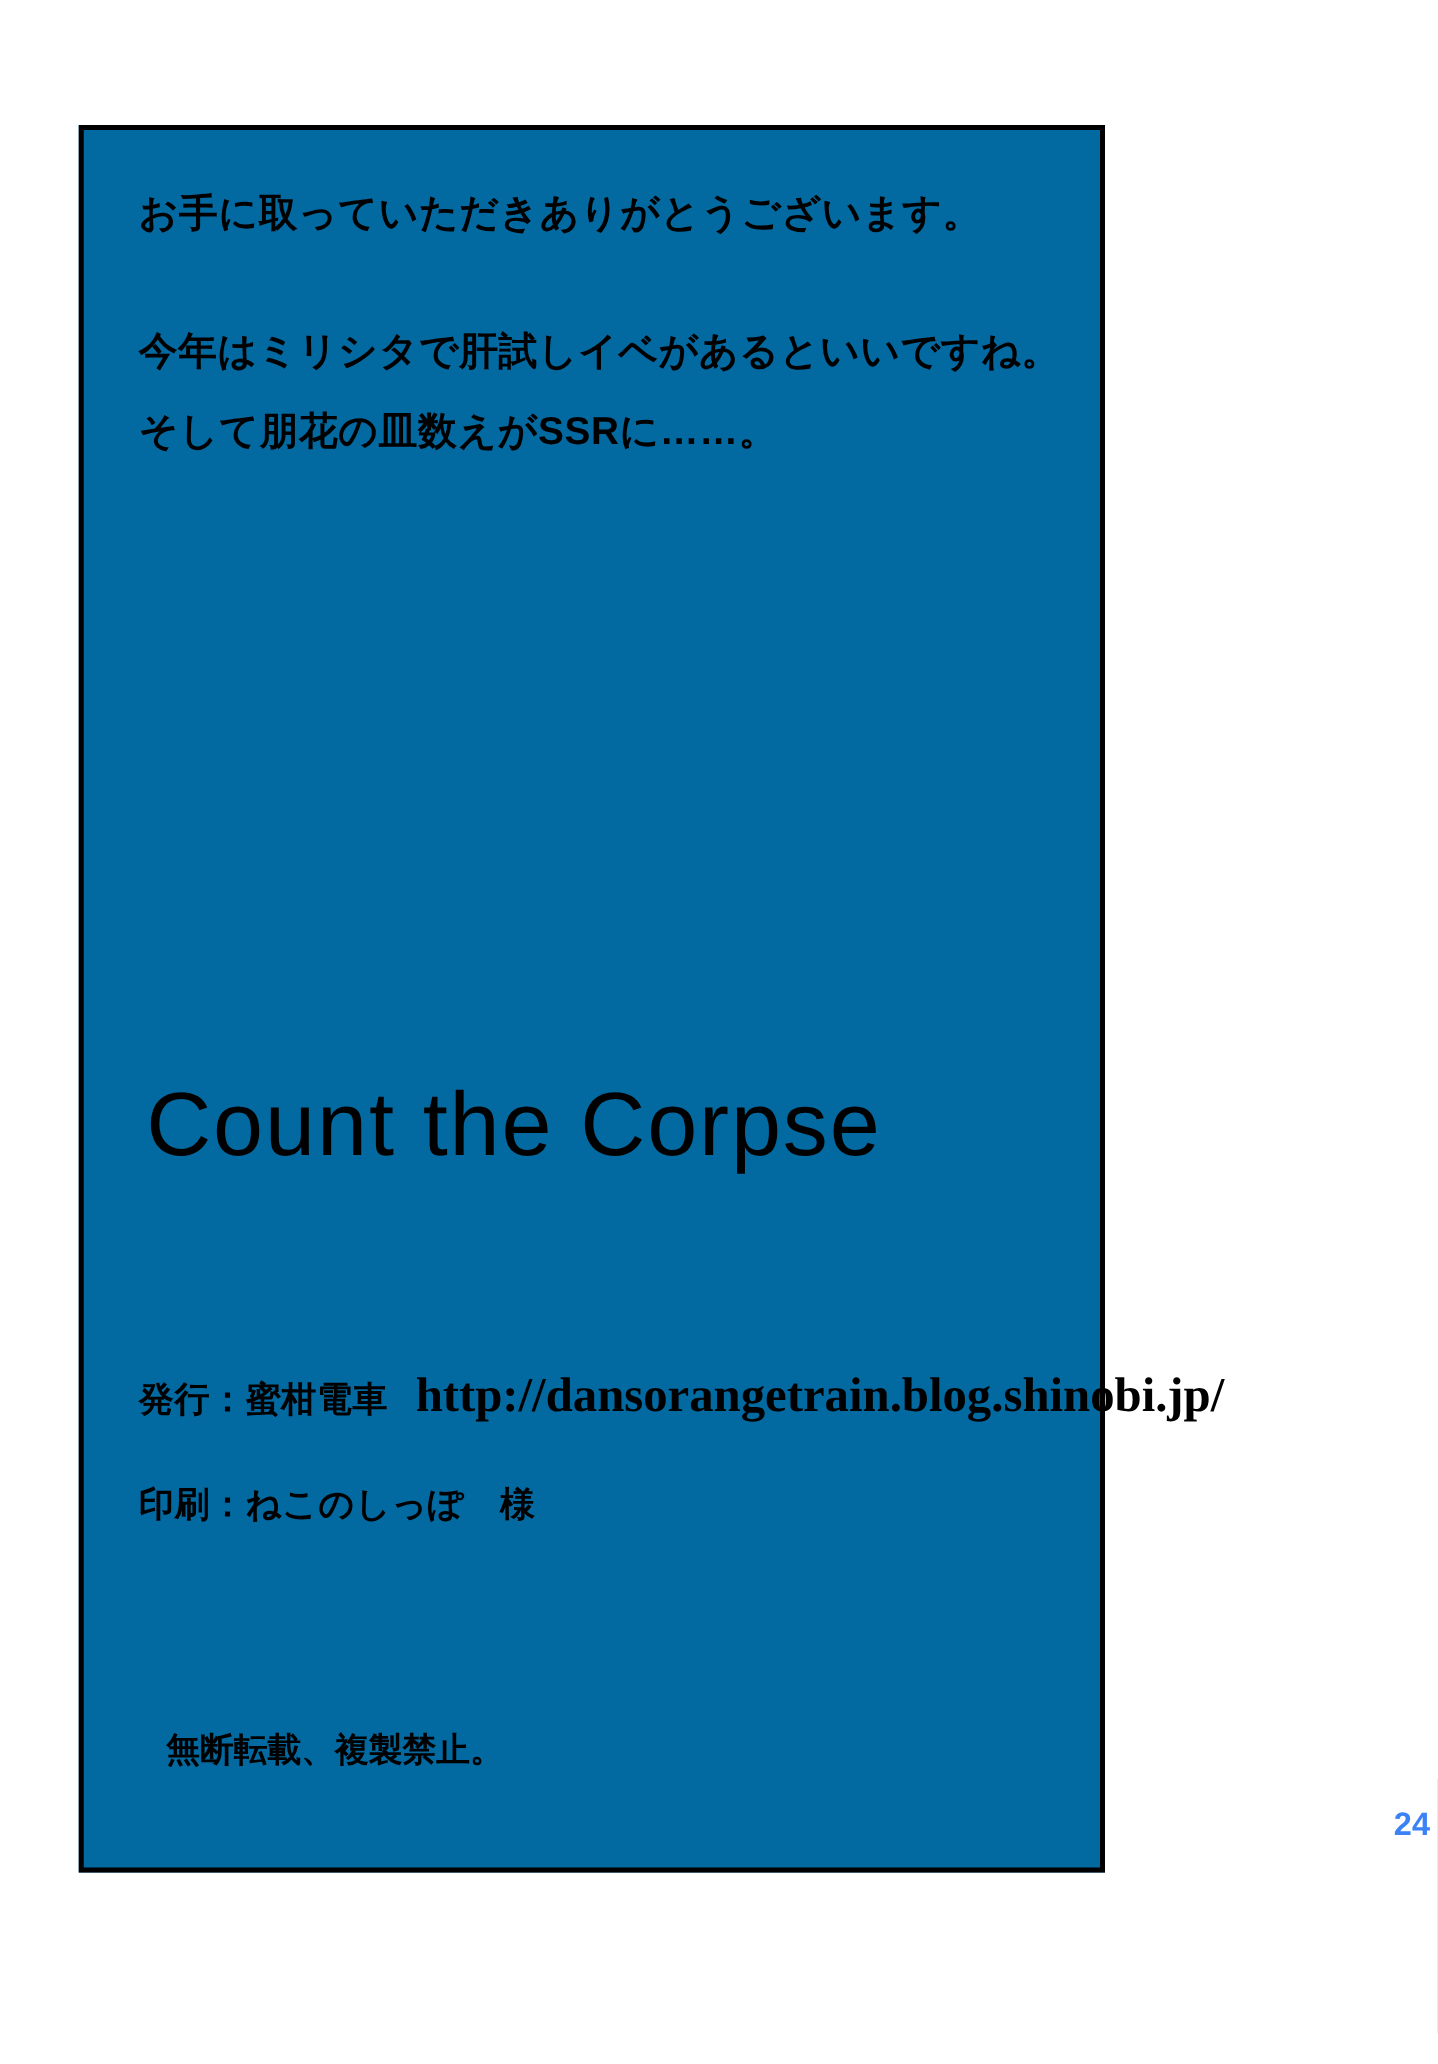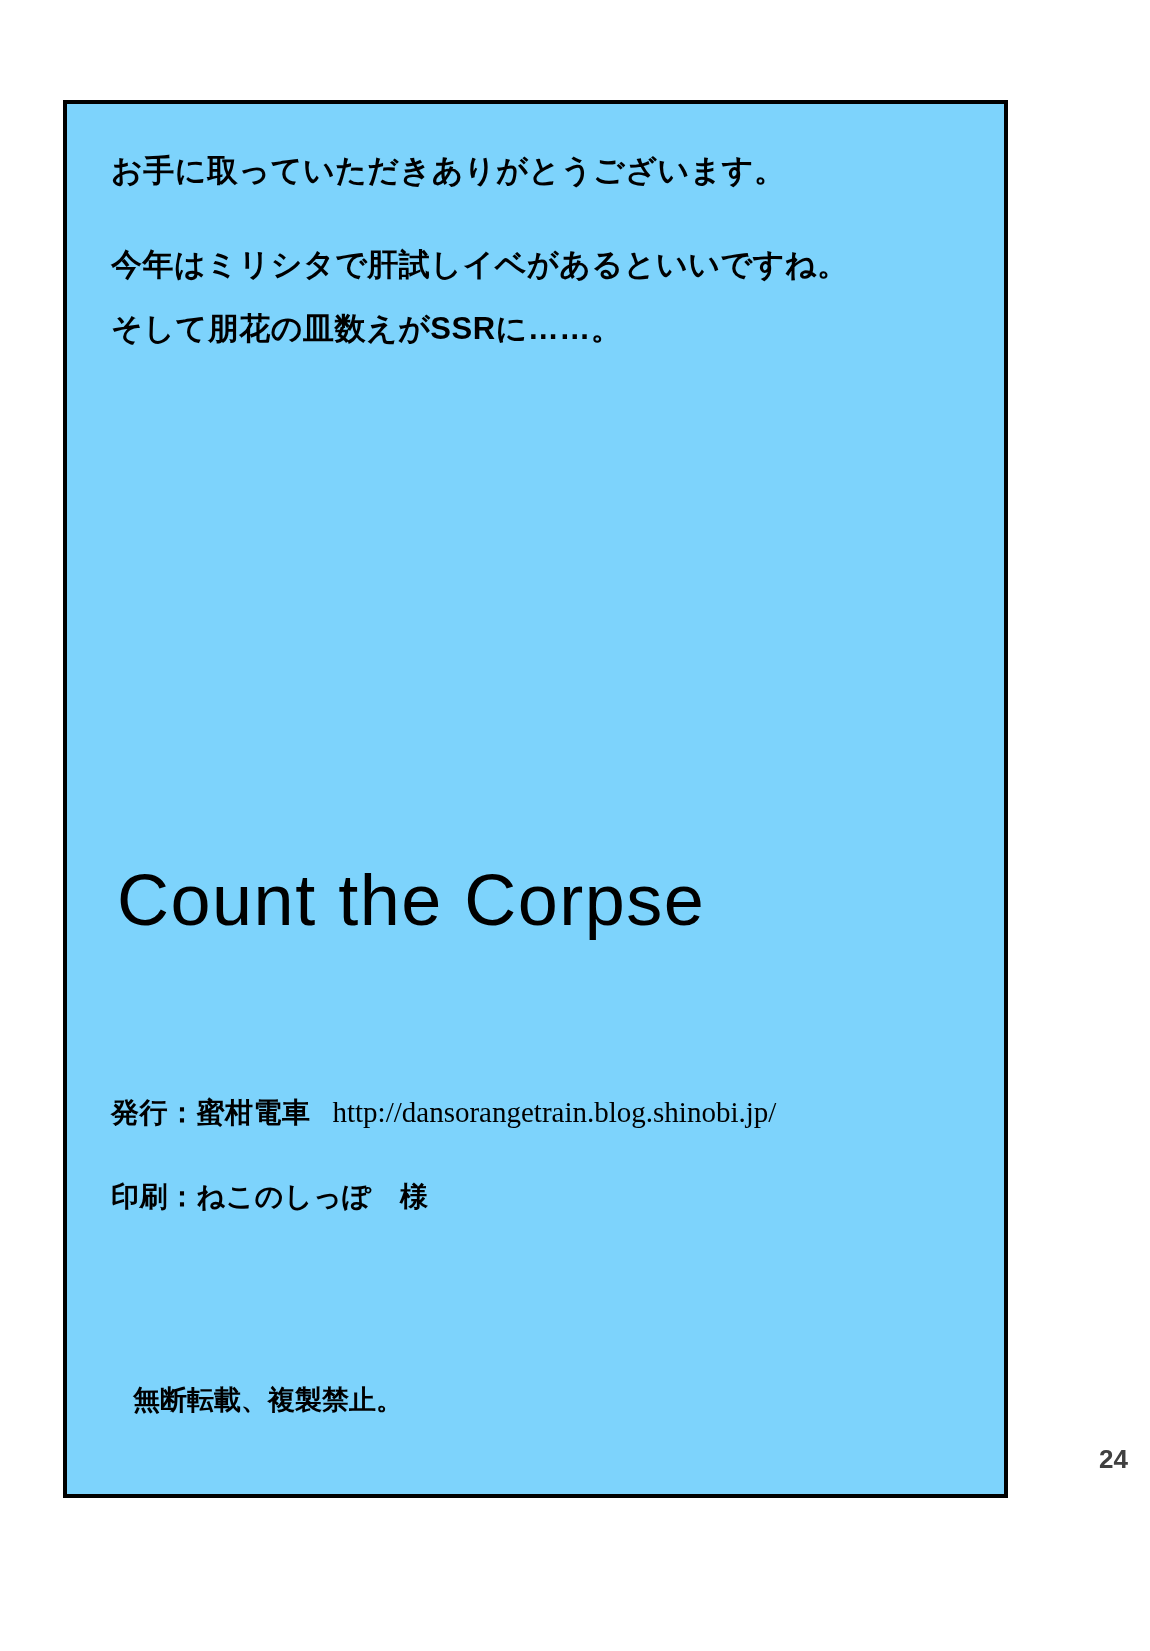--- a/index.html
+++ b/index.html
@@ -20,25 +20,25 @@
     left: 0;
     top: 0;
     width: 1150px;
     height: 1651px;
     background: #ffffff;
   }
   .colophon-frame {
     position: absolute;
     left: 63px;
     top: 100px;
-    width: 945px;
+    width: 821px;
     height: 1398px;
     border: 4px solid #000000;
     box-sizing: border-box;
-    background: #7dd3fc;
+    background: #0369a1;
   }
   .inner {
     position: absolute;
     left: 22px;
     top: 0;
     right: 18px;
     bottom: 0;
   }
   .greeting {
     position: absolute;
@@ -46,21 +46,21 @@
     top: 45px;
     font-size: 31px;
     font-weight: bold;
     letter-spacing: 0.5px;
     line-height: 1.45;
     white-space: nowrap;
   }
   .para-2 {
     position: absolute;
     left: 22px;
-    top: 136px;
+    top: 152px;
     font-size: 31px;
     font-weight: bold;
     letter-spacing: 0.5px;
     line-height: 1.62;
     white-space: nowrap;
   }
   .para-2 div + div {
     margin-top: 14px;
   }
   .date-line {
@@ -89,22 +89,22 @@
   }
   .credit-row {
     font-size: 28px;
     font-weight: bold;
     letter-spacing: 0.5px;
     margin-bottom: 46px;
     white-space: nowrap;
   }
   .credit-row .url {
     font-family: "Liberation Serif", serif;
-    font-weight: normal;
-    font-size: 29px;
+    font-weight: bold;
+    font-size: 39px;
     letter-spacing: 0px;
     margin-left: 22px;
     text-align: center;
   }
   .notice {
     position: absolute;
     left: 22px;
     top: 1272px;
     font-size: 27px;
     font-weight: bold;
@@ -112,25 +112,25 @@
     line-height: 1.55;
     white-space: nowrap;
   }
   .notice .sub {
     display: block;
     margin-left: 22px;
     margin-top: 4px;
   }
   .page-number {
     position: absolute;
-    right: 22px;
+    right: 6px;
     top: 1444px;
     font-size: 26px;
     font-weight: bold;
-    color: #404040;
+    color: #3b82f6;
   }
 </style>
 </head>
 <body>
 
 <div class="page">
 
   <div class="colophon-frame">
     <div class="inner">
 

